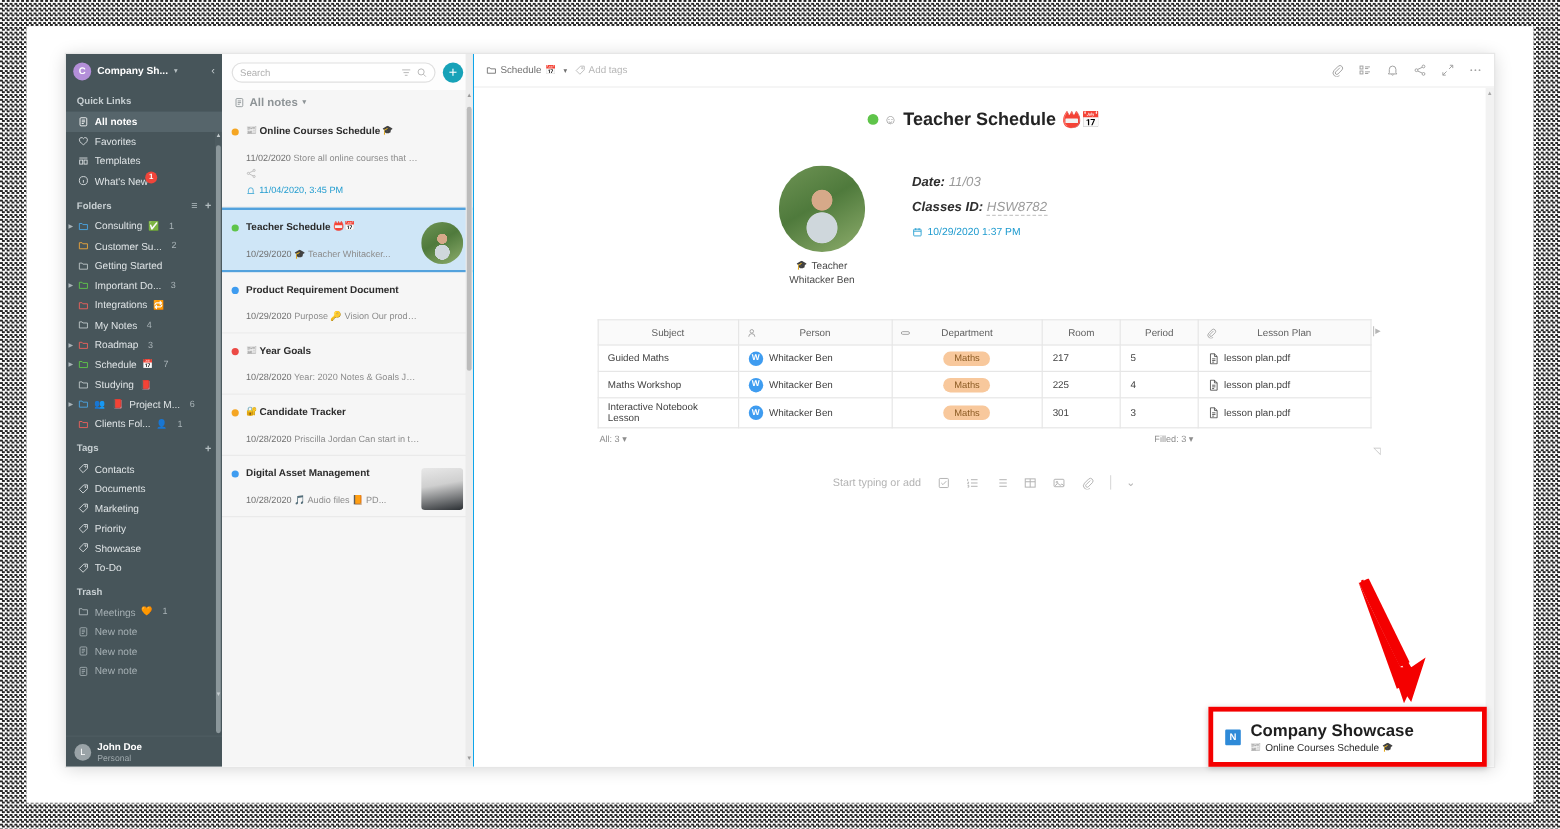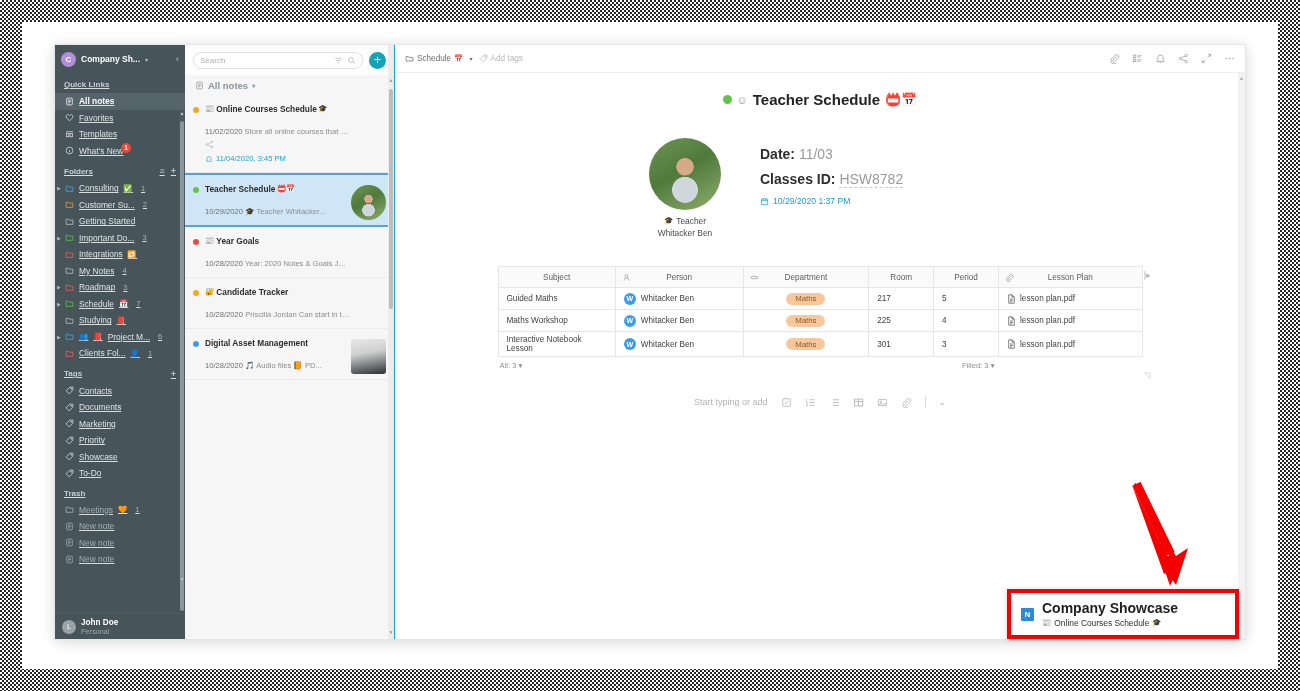--- a/index.html
+++ b/index.html
@@ -48,21 +48,21 @@
   .ws-avatar {
     width: 15px; height: 15px; border-radius: 50%;
     background: #b48fd9; color: #fff;
     font-size: 8px; font-weight: bold;
     display: flex; align-items: center; justify-content: center;
     flex: 0 0 15px;
   }
   .ws-name { font-weight: bold; font-size: 8.5px; color: #ffffff; white-space: nowrap; }
   .caret-s { font-size: 6px; color: #b9c2c5; }
   .collapse-ic { margin-left: auto; font-size: 9px; color: #c3cbce; }
-  .sb-scroll { flex: 1; overflow: hidden; position: relative; text-decoration: underline; }
+  .sb-scroll { flex: 1; overflow: hidden; position: relative; }
   .sb-section-title {
     padding: 7px 9px 4px 9px;
     font-size: 8px; font-weight: bold; color: #c7cfd2;
     display: flex; align-items: center;
   }
   .sb-section-title .sec-acts { margin-left: auto; display: flex; gap: 6px; color: #b4bec1; font-size: 9px; }
   .sb-item {
     height: 16.5px; display: flex; align-items: center;
     padding: 0 6px 0 9px; gap: 5px;
     font-size: 8.4px; color: #dfe4e6;
@@ -186,21 +186,21 @@
   .title-emoji { font-size: 11px; color: #8d8d8d; }
   .profile-row { display: flex; justify-content: center; gap: 0px; margin-top: 30px; }
   .profile-left { width: 150px; display: flex; flex-direction: column; align-items: center; }
   .avatar-big {
     width: 72px; height: 72px; border-radius: 50%; overflow: hidden;
     background: #6b8f55;
   }
   .avatar-cap { margin-top: 6px; font-size: 8.4px; color: #4a4a4a; display: flex; align-items: center; gap: 3px; }
   .avatar-cap2 { font-size: 8.4px; color: #4a4a4a; margin-top: 2px; }
   .profile-right { width: 270px; padding-top: 8px; }
-  .fld { font-size: 14px; margin-bottom: 9px; color: #2e2e2e; }
+  .fld { font-size: 11px; margin-bottom: 9px; color: #2e2e2e; font-style: italic; }
   .fld b { font-weight: bold; }
   .fld .v { color: #9a9a9a; }
   .fld .v.dashed { border-bottom: 1px dashed #c9c9c9; }
   .date-chip { font-size: 8.6px; color: #1f9bcf; display: flex; align-items: center; gap: 4px; }
   .date-chip svg { width: 9px; height: 9px; }
   
   .tbl-wrap { margin: 28px auto 0 auto; width: 645px; position: relative; }
   table.ntable { border-collapse: collapse; width: 100%; table-layout: fixed; }
   table.ntable th {
     background: #fafafa; border: 1px solid #e6e6e6;
@@ -619,20 +619,27 @@
         <div class="note-card active">
           <span class="note-dot" style="background:#5fc44a"></span>
           <div class="note-title">
             <span>Teacher Schedule</span>
             <span class="emoji">📛📅</span>
           </div>
           <div class="note-snip"><span class="dt">10/29/2020</span> <span>🎓 Teacher Whitacker...</span></div>
           <div class="note-thumb round">
             <div class="av-photo"></div>
           </div>
+        </div>
+        <div class="note-card">
+          <span class="note-dot" style="background:#3e9cf0"></span>
+          <div class="note-title">
+            <span>Product Requirement Document</span>
+          </div>
+          <div class="note-snip"><span class="dt">10/29/2020</span> <span>Purpose 🔑 Vision Our product aims...</span></div>
         </div>
         <div class="note-card">
           <span class="note-dot" style="background:#ec4a45"></span>
           <div class="note-title">
             <span class="emoji">📰</span>
             <span>Year Goals</span>
           </div>
           <div class="note-snip"><span class="dt">10/28/2020</span> <span>Year: 2020 Notes &amp; Goals January Fe...</span></div>
         </div>
         <div class="note-card">

